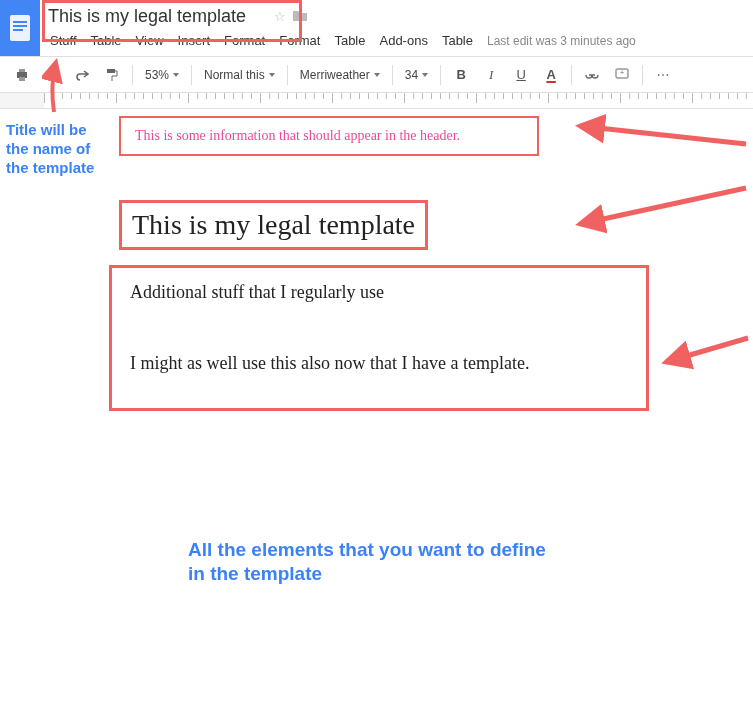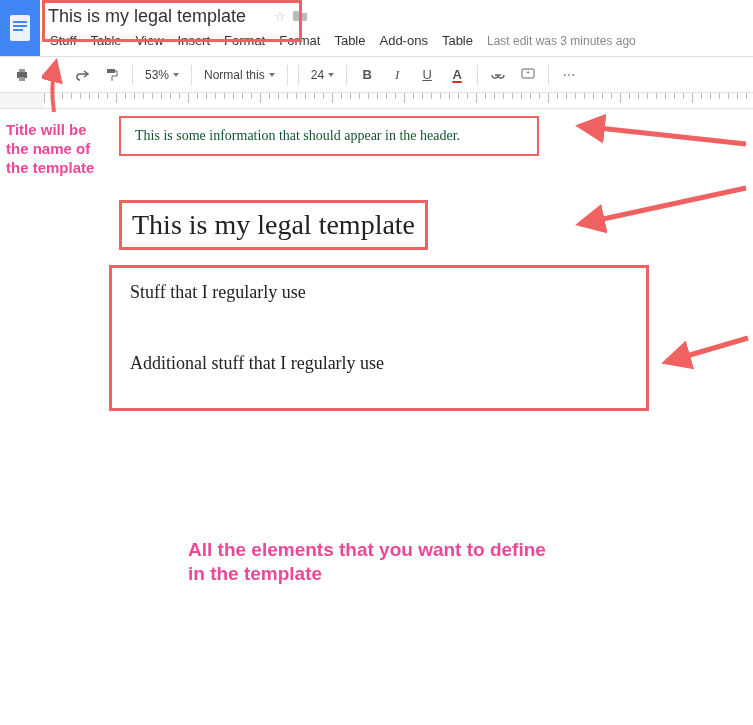--- a/index.html
+++ b/index.html
@@ -156,21 +156,21 @@
   width: 640px;
   margin: 0;
   padding: 0;
 }
 .header-box {
   position: absolute;
   top: 6px;
   left: 75px;
   border: 2px solid #f06262;
   padding: 10px 14px;
-  color: #14532d;
+  color: #ec4899;
   font-family: Georgia, serif;
   font-size: 14px;
   width: 420px;
 }
 .doc-title-box {
   position: absolute;
   top: 90px;
   left: 75px;
   border: 3px solid #f06262;
   padding: 6px 10px;
@@ -186,21 +186,21 @@
   border: 3px solid #f06262;
   padding: 14px 18px 34px 18px;
   font-family: Georgia, serif;
   font-size: 18px;
   color: #222;
 }
 .body-box p { margin-bottom: 50px; }
 .body-box p:last-child { margin-bottom: 0; }
 .annotation {
   position: absolute;
-  color: #ec4899;
+  color: #3b82f6;
   font-weight: bold;
   font-family: Arial, sans-serif;
   line-height: 1.25;
 }
 .annot-top {
   top: 121px;
   left: 6px;
   width: 100px;
   font-size: 15px;
 }
@@ -283,23 +283,27 @@
   <div class="dropdown">
     <span>53%</span>
     <span class="caret"></span>
   </div>
   <div class="sep"></div>
   <div class="dropdown" style="min-width:82px">
     <span>Normal this</span>
     <span class="caret"></span>
   </div>
   <div class="sep"></div>
+  <div class="dropdown" style="min-width:92px">
+    <span>Merriweather</span>
+    <span class="caret"></span>
+  </div>
   <div class="sep"></div>
   <div class="dropdown" style="min-width:30px">
-    <span>24</span>
+    <span>34</span>
     <span class="caret"></span>
   </div>
   <div class="sep"></div>
   <button class="tbtn" style="font-weight:bold">B</button>
   <button class="tbtn" style="font-style:italic;font-family:serif">I</button>
   <button class="tbtn" style="text-decoration:underline">U</button>
   <button class="tbtn">
       <span class="text-color-a">A</span>
     </button>
   <div class="sep"></div>
@@ -400,22 +404,22 @@
       <div class="tick" style="left: 693px;"></div>
       <div class="tick" style="left: 702px;"></div>
     </div>
 </div>
 
 <div class="doc-area">
   <div class="page">
     <div class="header-box">This is some information that should appear in the header.</div>
     <div class="doc-title-box">This is my legal template</div>
     <div class="body-box">
-      <p>Stuff that I regularly use</p>
       <p>Additional stuff that I regularly use</p>
+      <p>I might as well use this also now that I have a template.</p>
     </div>
   </div>
 </div>
 
 <div class="annotation annot-top">Title will be the name of the template</div>
 <div class="annotation annot-bottom">All the elements that you want to define in the template</div>
 
 <svg class="arrow" style="top:56px;left:42px" width="28" height="60">
   <defs>
       <marker id="ah1" markerWidth="6" markerHeight="6" refX="5" refY="3" orient="auto">

